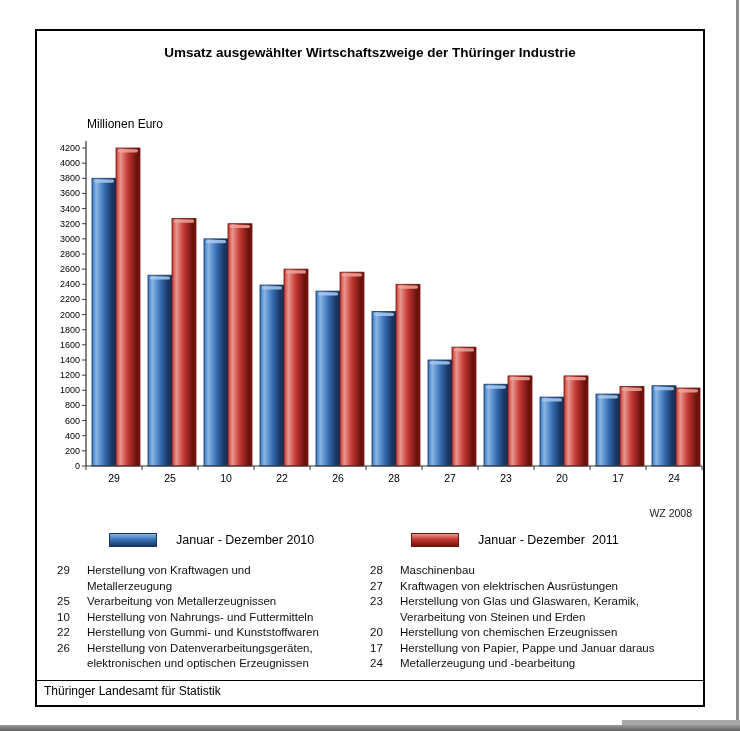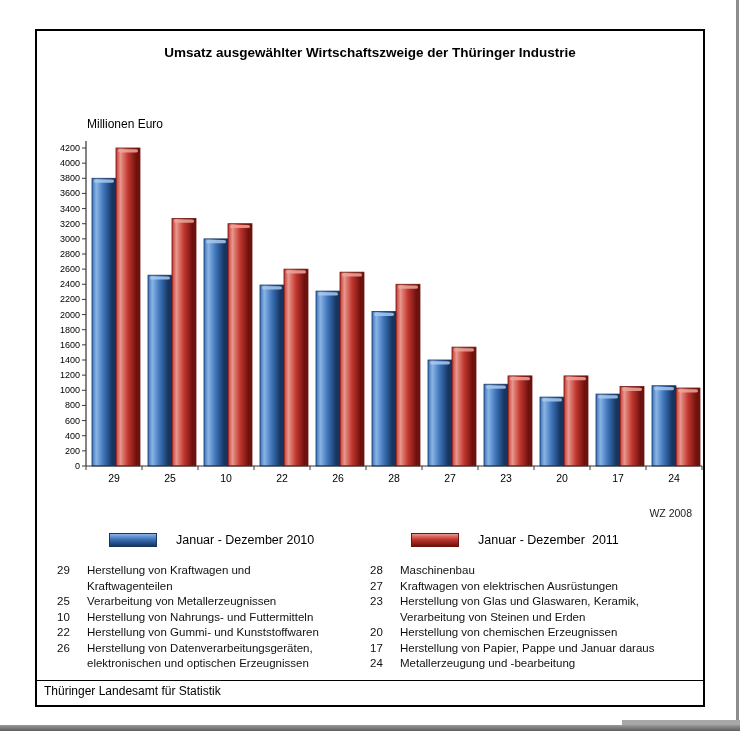--- a/index.html
+++ b/index.html
@@ -209,21 +209,21 @@
         <div class="legend-item">
           <span class="legend-swatch" style="background: linear-gradient(rgb(232, 152, 142) 0%, rgb(194, 54, 47) 45%, rgb(110, 18, 14) 100%); border-color: rgb(110, 18, 14);"></span>
           <span class="legend-label">Januar - Dezember  2011</span>
         </div>
       </div>
 
     <div class="footnotes-col left">
         <div class="fn-row">
           <span class="fn-code">29</span>
           <span class="fn-text">Herstellung von Kraftwagen und
-Kraftwagenteilen</span>
+Metallerzeugung</span>
         </div>
         <div class="fn-row">
           <span class="fn-code">25</span>
           <span class="fn-text">Verarbeitung von Metallerzeugnissen</span>
         </div>
         <div class="fn-row">
           <span class="fn-code">10</span>
           <span class="fn-text">Herstellung von Nahrungs- und Futtermitteln</span>
         </div>
         <div class="fn-row">

